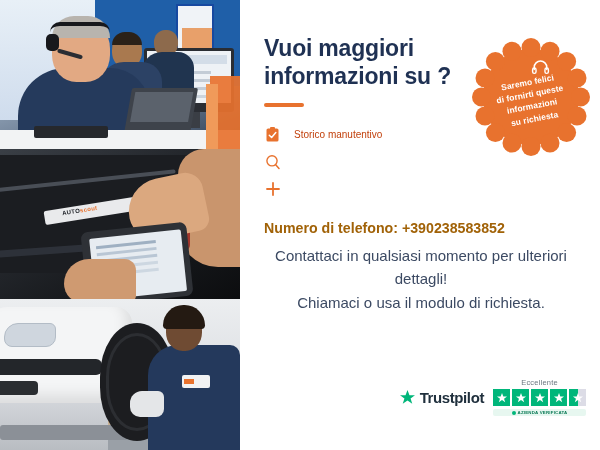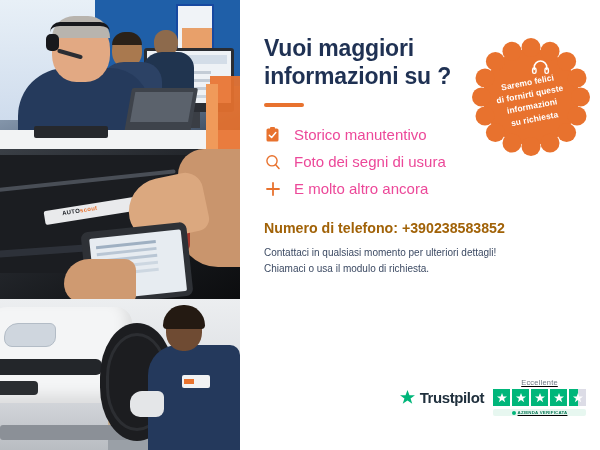--- a/index.html
+++ b/index.html
@@ -86,37 +86,37 @@
   
   .content { position: relative; width: 360px; height: 450px; background:#fff; padding: 34px 22px 0 24px; flex: none; }
 
   .headline { font-size: 23px; line-height: 1.22; font-weight: 700; color:#1f3153; letter-spacing:-.2px; max-width: 210px; }
   .rule { width: 40px; height: 4px; background:#e8722e; border-radius:2px; margin: 13px 0 14px 0; }
 
   .features { list-style:none; }
   .feature { display:flex; align-items:center; gap:13px; height: 27px; }
   .feat-ico { width: 17px; height:17px; flex:none; display:flex; align-items:center; justify-content:center; color:#e8722e; }
   .feat-ico svg { display:block; }
-  .feat-label { font-size: 15px; color:#ec4899; }
+  .feat-label { font-size: 10px; color:#c2410c; }
 
   .phone { margin-top: 18px; font-size: 14.2px; font-weight: 700; color:#a16207; }
-  .sub { margin-top: 9px; font-size: 10px; color:#3c4a63; line-height: 1.52; }
+  .sub { margin-top: 9px; font-size: 15px; color:#3c4a63; line-height: 1.52; text-align: center; }
 
   
   .badge { position:absolute; right: 10px; top: 38px; width: 118px; height: 118px; }
   .badge svg { position:absolute; inset:0; }
   .badge-ico { position:absolute; left:50%; top: 20px; transform:translateX(-50%); }
   .badge-text { position:absolute; left:0; top: 38px; width:118px; transform: rotate(-11deg);
     text-align:center; color:#fff; font-size: 8.4px; font-weight:700; line-height:1.45; letter-spacing:.1px; }
 
   
   .tp { position:absolute; right: 14px; bottom: 34px; display:flex; align-items:center; gap:9px; }
   .tp-logo { display:flex; align-items:center; gap:4px; }
   .tp-logo-txt { font-size:15px; font-weight:700; color:#20303d; letter-spacing:-.4px; }
-  .tp-right { position:relative;text-decoration:underline; }
+  .tp-right { position:relative; }
   .tp-excellent { font-size:7.5px; color:#6b7680; text-align:center; margin-bottom:2px; letter-spacing:.2px;}
   .tp-stars { display:flex; gap:2px; }
   .tp-star { width:17px; height:17px; background:#00b67a; display:flex; align-items:center; justify-content:center; }
   .tp-star.half { background: linear-gradient(90deg,#00b67a 50%, #dcdce6 50%); }
   .tp-verified { margin-top:3px; display:flex; align-items:center; justify-content:center; gap:2px;
     background:#e7f7f0; border-radius:2px; padding:1px 3px; }
   .tp-verified-txt { font-size:4.4px; color:#0a7a56; font-weight:700; letter-spacing:.2px; }
   .tp-vdot { width:4px; height:4px; background:#00b67a; border-radius:50%; flex:none;}
 </style>
 </head>
@@ -210,34 +210,32 @@
       </li>
 
 
       <li class="feature">
         <span class="feat-ico">
           <svg width="16" height="16" viewBox="0 0 16 16">
             <circle cx="7" cy="6.8" r="5.1" fill="none" stroke="#e8722e" stroke-width="1.4"></circle>
             <path d="M10.7 10.7 L14 14.4" stroke="#e8722e" stroke-width="1.5" stroke-linecap="round"></path>
           </svg>
         </span>
-        <span class="feat-label">Foto dei segni di usura</span>
       </li>
 
 
       <li class="feature">
         <span class="feat-ico">
           <svg width="16" height="16" viewBox="0 0 16 16">
             <g stroke="#e8722e" stroke-width="1.8" stroke-linecap="round">
               <path d="M8 2 V14"></path>
                 <path d="M2 8 H14"></path>
             </g>
           </svg>
         </span>
-        <span class="feat-label">E molto altro ancora</span>
       </li>
 
     </ul>
 
     <div class="phone">Numero di telefono: +390238583852</div>
     <div class="sub">Contattaci in qualsiasi momento per ulteriori dettagli!</div>
     <div class="sub" style="margin-top:1px">Chiamaci o usa il modulo di richiesta.</div>
 
     <div class="badge">
       <svg viewBox="0 0 118 118">

